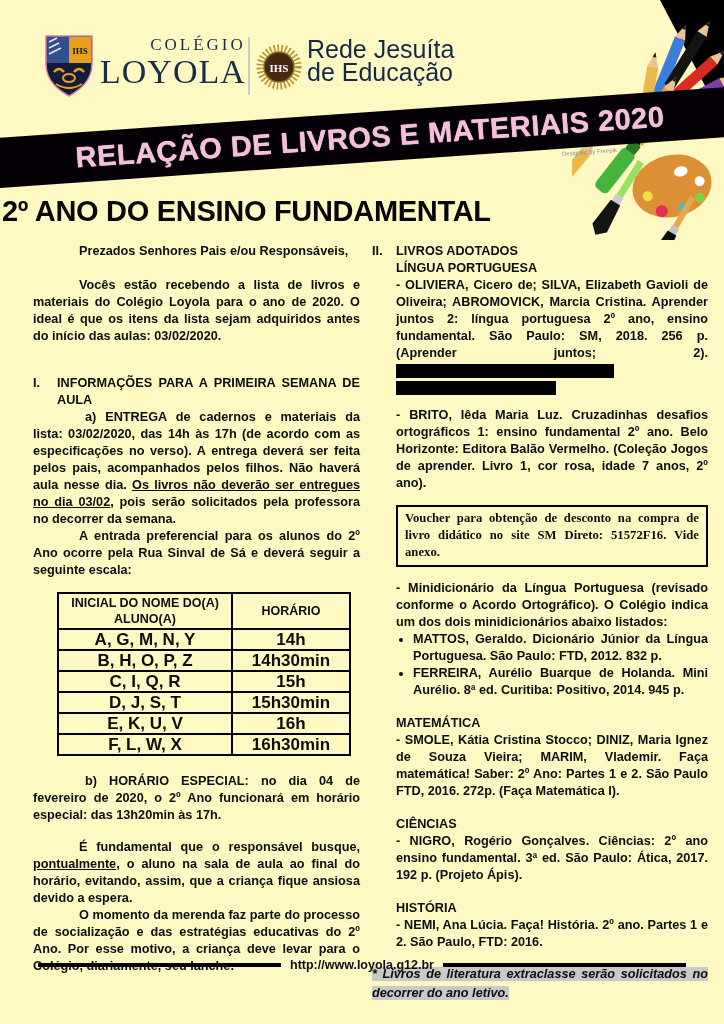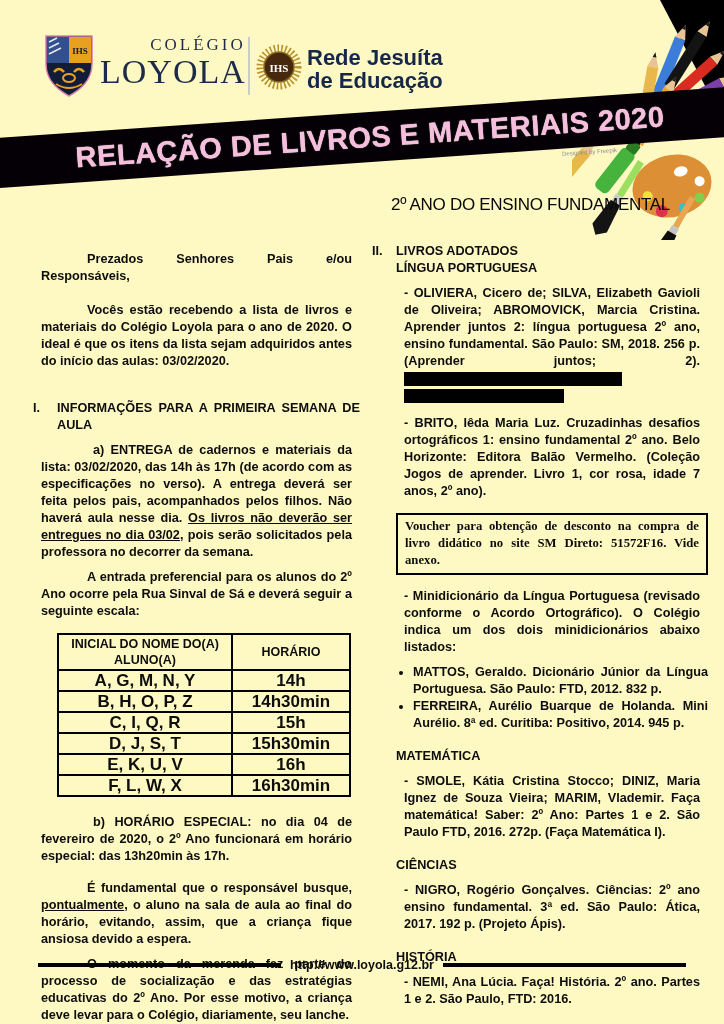--- a/index.html
+++ b/index.html
@@ -10,44 +10,44 @@
   }
 
   
   .crest { position:absolute; left:44px; top:34px; }
   .school { position:absolute; left:100px; top:36px; color:#1c2b4a;
             font-family:"Liberation Serif", serif; }
   .school-l1 { font-size:17px; letter-spacing:3px; line-height:18px;text-align:right; }
   .school-l2 { font-size:34px; letter-spacing:1px; line-height:36px; }
   .hdr-divider { position:absolute; left:248px; top:37px; width:2px; height:58px; background:#c7ccd4; }
   .seal { position:absolute; left:256px; top:44px; }
-  .network { position:absolute; left:307px; top:46px; color:#16284a;
-             font-size:22px; line-height:23px; font-weight:700; }
+  .network { position:absolute; left:307px; top:38px; color:#16284a;
+             font-size:25px; line-height:23px; font-weight:400; }
 
   
   .corner-art { position:absolute; right:0; top:0; z-index:1; }
 
   
   .banner { position:absolute; left:-22px; top:112px; width:784px; height:50px;
             background:#050005; transform:rotate(-4deg); z-index:2;
             display:flex; align-items:center; justify-content:center; }
   .banner-text { color:#f6bddd; font-size:29px; font-weight:700; letter-spacing:0.5px;
                  white-space:nowrap; text-shadow:0 0 1px #ffffff; }
   .credit { position:absolute; left:562px; top:149px; z-index:3; font-size:6px;
             color:#8d8d8d; transform:rotate(-4deg); }
 
-  .subtitle { position:absolute; top:195px; left:2px; width:668px; text-align:right;
-              font-size:17px; font-weight:400; letter-spacing:-0.3px; color:#070707; z-index:2; }
+  .subtitle { position:absolute; top:195px; left:2px; width:668px; text-align:left;
+              font-size:29px; font-weight:700; letter-spacing:-0.3px; color:#070707; z-index:2; }
 
   
   .col { position:absolute; top:243px; font-size:12.7px; line-height:17px;
          font-weight:700; text-align:justify; }
   .col-left  { left:33px;  width:327px; }
   .col-right { left:372px; width:336px; }
-  .col p { margin:8px; }
+  .col p { margin:0; }
 
   .greeting   { text-indent:46px; margin-bottom:17px !important; }
   .intro      { text-indent:46px; margin-bottom:30px !important; }
   .sec-head   { display:flex; }
   .sec-num    { width:24px; flex:none; }
   .sec-title  { flex:1; text-align:justify; }
   .para-a     { text-indent:52px; }
   .para-entry { text-indent:46px; }
   .para-b     { text-indent:52px; margin-top:17px !important; }
   .para-pickup{ text-indent:46px; margin-top:15px !important; }

